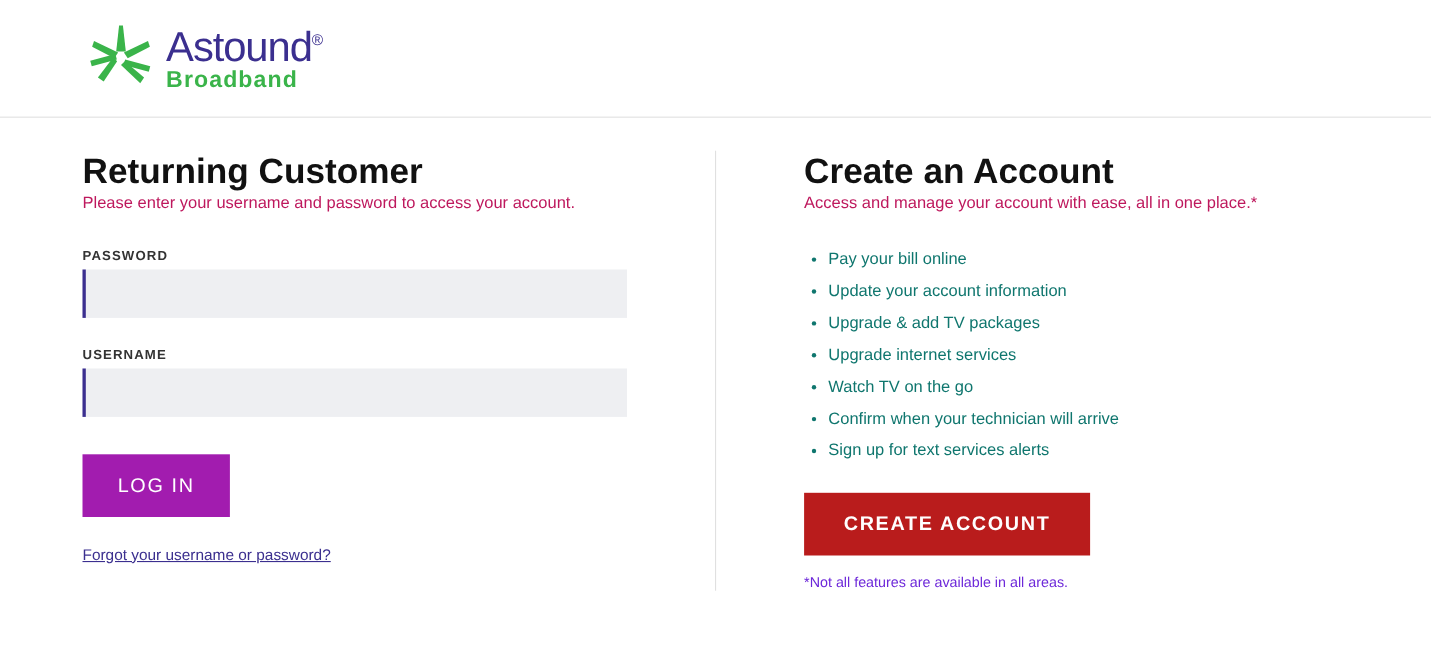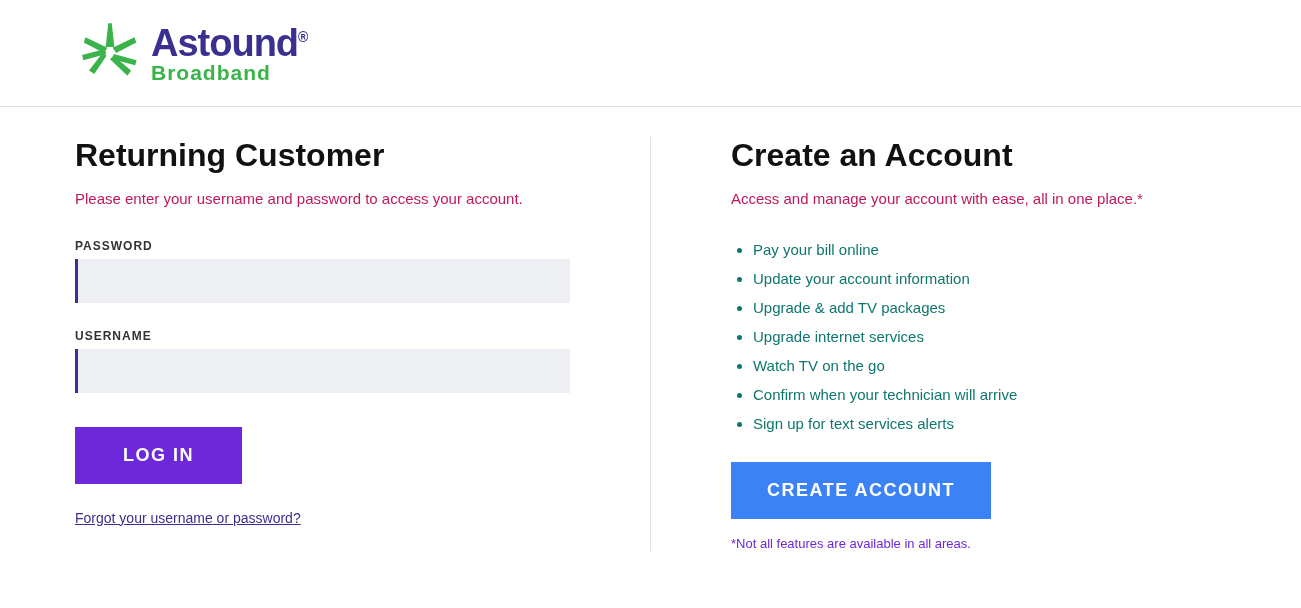--- a/index.html
+++ b/index.html
@@ -28,21 +28,21 @@
     }
 
     .logo-text {
       display: flex;
       flex-direction: column;
       line-height: 1;
     }
 
     .logo-astound {
       font-size: 38px;
-      font-weight: 700;
+      font-weight: 400;
       color: #3b2f8f;
       letter-spacing: -1px;
     }
 
     .logo-reg {
       font-size: 14px;
       vertical-align: super;
       color: #3b2f8f;
     }
 
@@ -77,21 +77,20 @@
     }
 
     .right-section {
       flex: 1;
       max-width: 550px;
     }
 
     h1 {
       font-size: 32px;
       font-weight: 800;
-      margin-bottom: 14px;
       color: #111111;
     }
 
     .subtitle {
       font-size: 15px;
       color: #be185d;
       margin-bottom: 28px;
       line-height: 1.5;
     }
 
@@ -111,27 +110,27 @@
       background: #eeeff2;
       border: none;
       border-left: 3px solid #3b2f8f;
       padding: 0 12px;
       font-size: 15px;
       outline: none;
       margin-bottom: 22px;
     }
 
     .log-in-button {
-      background: #6d28d9;
+      background: #a21caf;
       color: #ffffff;
       font-size: 18px;
-      font-weight: 700;
+      font-weight: 400;
       letter-spacing: 1.5px;
       border: none;
-      padding: 18px 48px;
+      padding: 18px 32px;
       cursor: pointer;
       margin-top: 8px;
       margin-bottom: 20px;
       display: inline-block;
     }
 
     .forgot-link {
       display: block;
       color: #3b2f8f;
       font-size: 14px;
@@ -147,21 +146,21 @@
     }
 
     .features-list li {
       font-size: 15px;
       color: #0f766e;
       margin-bottom: 8px;
       line-height: 1.4;
     }
 
     .create-account-button {
-      background: #3b82f6;
+      background: #b91c1c;
       color: #ffffff;
       font-size: 18px;
       font-weight: 900;
       letter-spacing: 1.5px;
       border: none;
       padding: 18px 36px;
       cursor: pointer;
       margin-bottom: 16px;
       display: inline-block;
       min-width: 255px;

